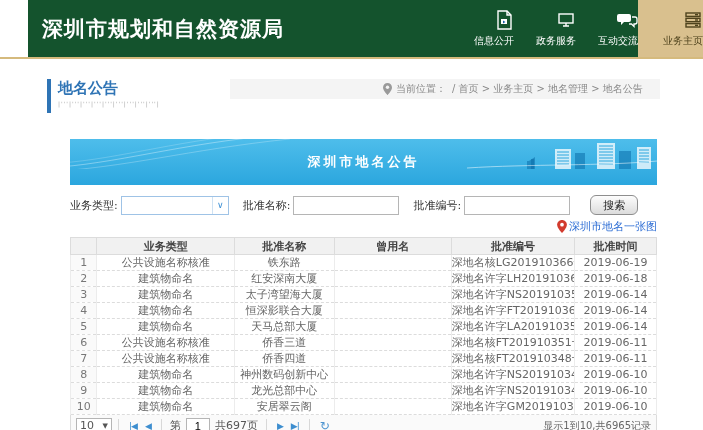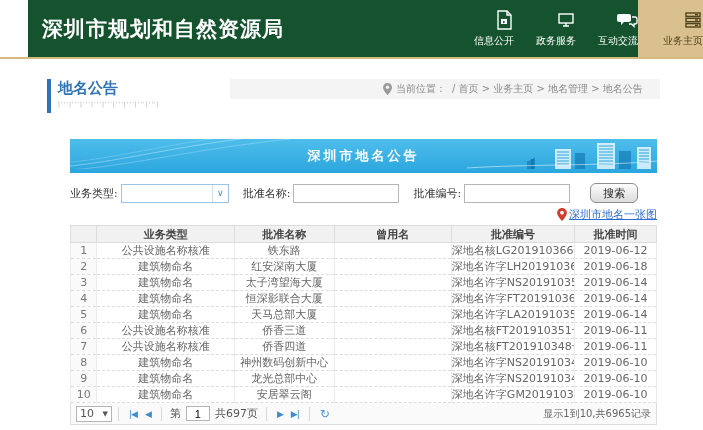--- a/index.html
+++ b/index.html
@@ -22,38 +22,38 @@
   .section-head { display:flex; gap:7px; }
   .vbar { width:4px; height:34px; background:#2f74b5; }
   .sec-title { font-size:15px; color:#2f74b5; font-weight:bold; line-height:18px; }
   .sec-sub { font-size:6px; color:#aaa; letter-spacing:1px; margin-top:3px; white-space:nowrap; }
   .crumb-bar { margin-left:auto; width:430px; height:20px; background:#f4f4f4; display:flex; align-items:center; font-size:10px; color:#888; }
   .crumb-bar .pin { margin-left:153px; margin-right:4px; display:inline-flex; }
   .crumb-path { margin-left:6px; white-space:nowrap; }
 
   
   .panel { width:587px; margin:26px 0 0 70px; }
-  .banner { position:relative; height:34px; background:linear-gradient(#4ebdeb,#2ba6de); display:flex; align-items:center; justify-content:center; overflow:hidden; }
+  .banner { position:relative; height:46px; background:linear-gradient(#4ebdeb,#2ba6de); display:flex; align-items:center; justify-content:center; overflow:hidden; }
   .banner-title { color:#fff; font-size:13px; font-weight:bold; letter-spacing:3px; z-index:2; }
   .banner svg { position:absolute; top:0; height:30px; }
   .banner .sky { right:0; }
   .banner .swoosh { left:0; }
 
   
   .filters { display:flex; align-items:center; margin-top:10px; font-size:11px; color:#333; }
   .filters label { margin-right:3px; white-space:nowrap; }
   .combo { width:108px; height:19px; border:1px solid #9fc3e6; background:#fff; display:flex; align-items:center; justify-content:flex-end; margin-right:14px; cursor:pointer; }
   .combo .chev { width:16px; height:17px; display:flex; align-items:center; justify-content:center; color:#3c8fd4; font-size:9px; border-left:1px solid #cfe2f3; }
   .txt-input { width:106px; height:19px; border:1px solid #b5b5b5; margin-right:14px; font-size:11px; padding:0 3px; color:#333; }
   .search-btn { margin-left:6px; height:20px; padding:0 12px; font-size:11px; color:#222; background:linear-gradient(#fdfdfd,#dcdcdc); border:1px solid #8e8e8e; border-radius:6px; cursor:pointer; }
 
   
   .maplink-row { height:18px; display:flex; align-items:center; justify-content:flex-end; margin-top:2px; }
   .maplink-row .pin { margin-right:2px; display:inline-flex; }
-  .maplink { font-size:11px; color:#2b6cd4; text-decoration:underline; cursor:pointer; white-space:nowrap; }
+  .maplink { font-size:11px; color:#2b6cd4; cursor:pointer; white-space:nowrap; }
 
   
   table { width:100%; border-collapse:collapse; margin-top:2px; font-size:11px; table-layout:fixed; }
   thead th { background:#f1f1f1; color:#444; font-weight:bold; height:17px; border:1px solid #dcdcdc; text-align:center; white-space:nowrap; overflow:hidden; }
   tbody td { height:15px; color:#666; text-align:center; border-left:1px solid #ececec; border-right:1px solid #ececec; border-bottom:1px dashed #dcdcdc; white-space:nowrap; overflow:hidden; }
   tbody td.num { background:#fafafa; color:#777; }
 
   
   .pagebar { height:22px; border:1px solid #dcdcdc; border-top:none; background:#fafafa; display:flex; align-items:center; font-size:11px; color:#555; padding:0 5px; }
   .psize { width:36px; height:16px; border:1px solid #b5b5b5; background:#fff; display:flex; align-items:center; justify-content:space-between; padding:0 3px; cursor:pointer; }
@@ -220,21 +220,21 @@
           <th>批准时间</th>
         </tr>
       </thead>
       <tbody>
         <tr>
             <td class="num">1</td>
             <td>公共设施名称核准</td>
             <td>铁东路</td>
             <td></td>
             <td>深地名核LG201910366号</td>
-            <td>2019-06-12</td>
+            <td>2019-06-19</td>
           </tr>
         <tr>
             <td class="num">2</td>
             <td>建筑物命名</td>
             <td>红安深南大厦</td>
             <td></td>
             <td>深地名许字LH201910365号</td>
             <td>2019-06-18</td>
           </tr>
         <tr>

